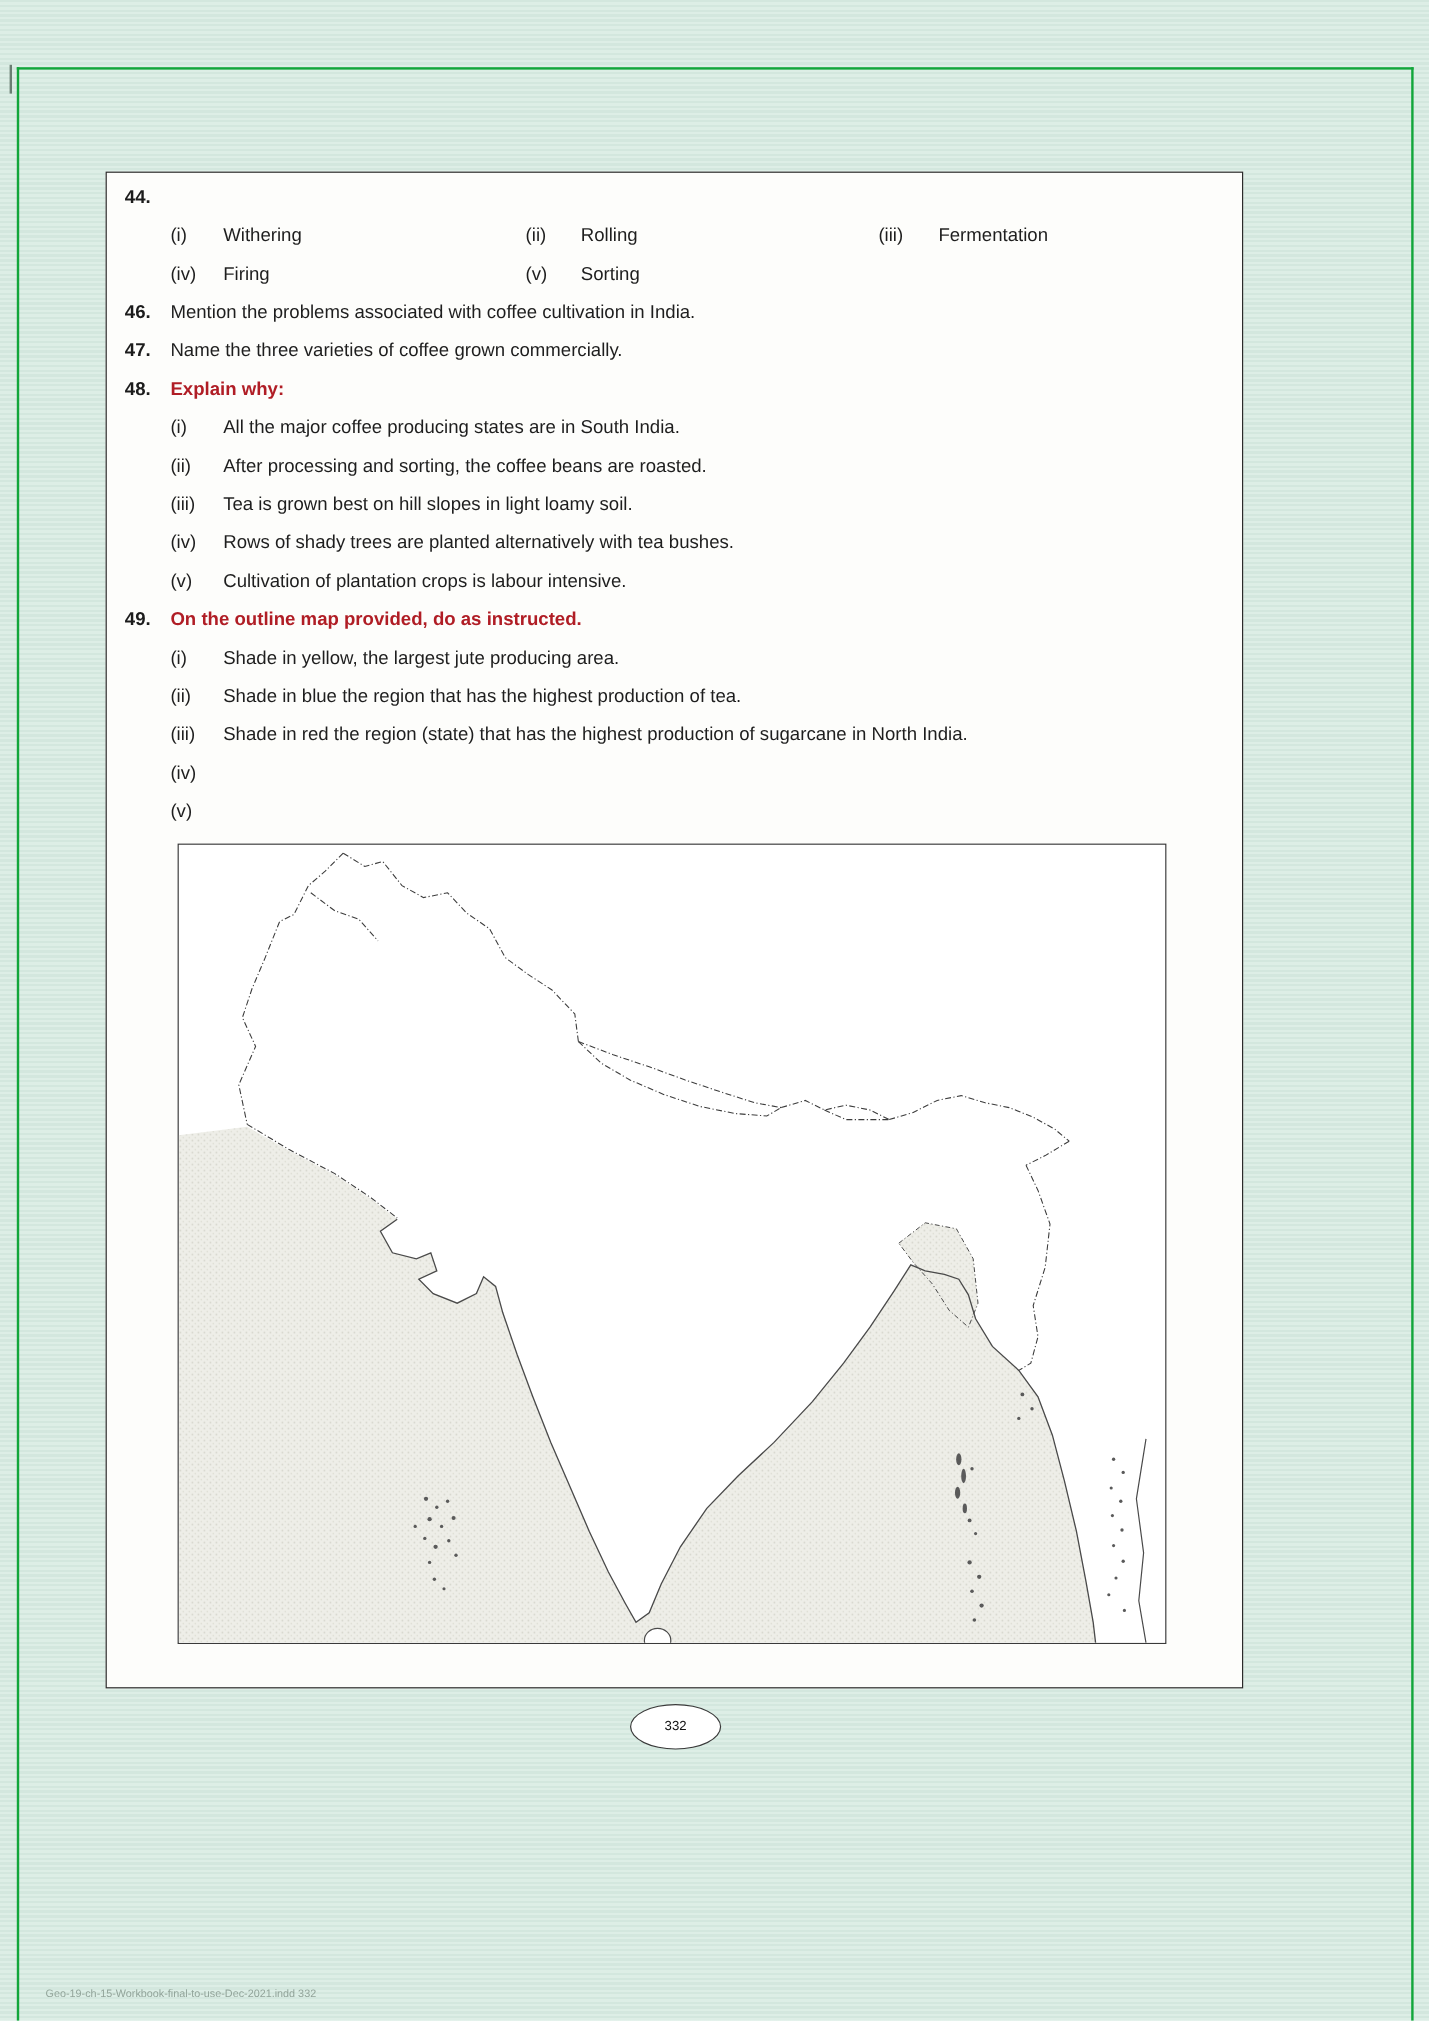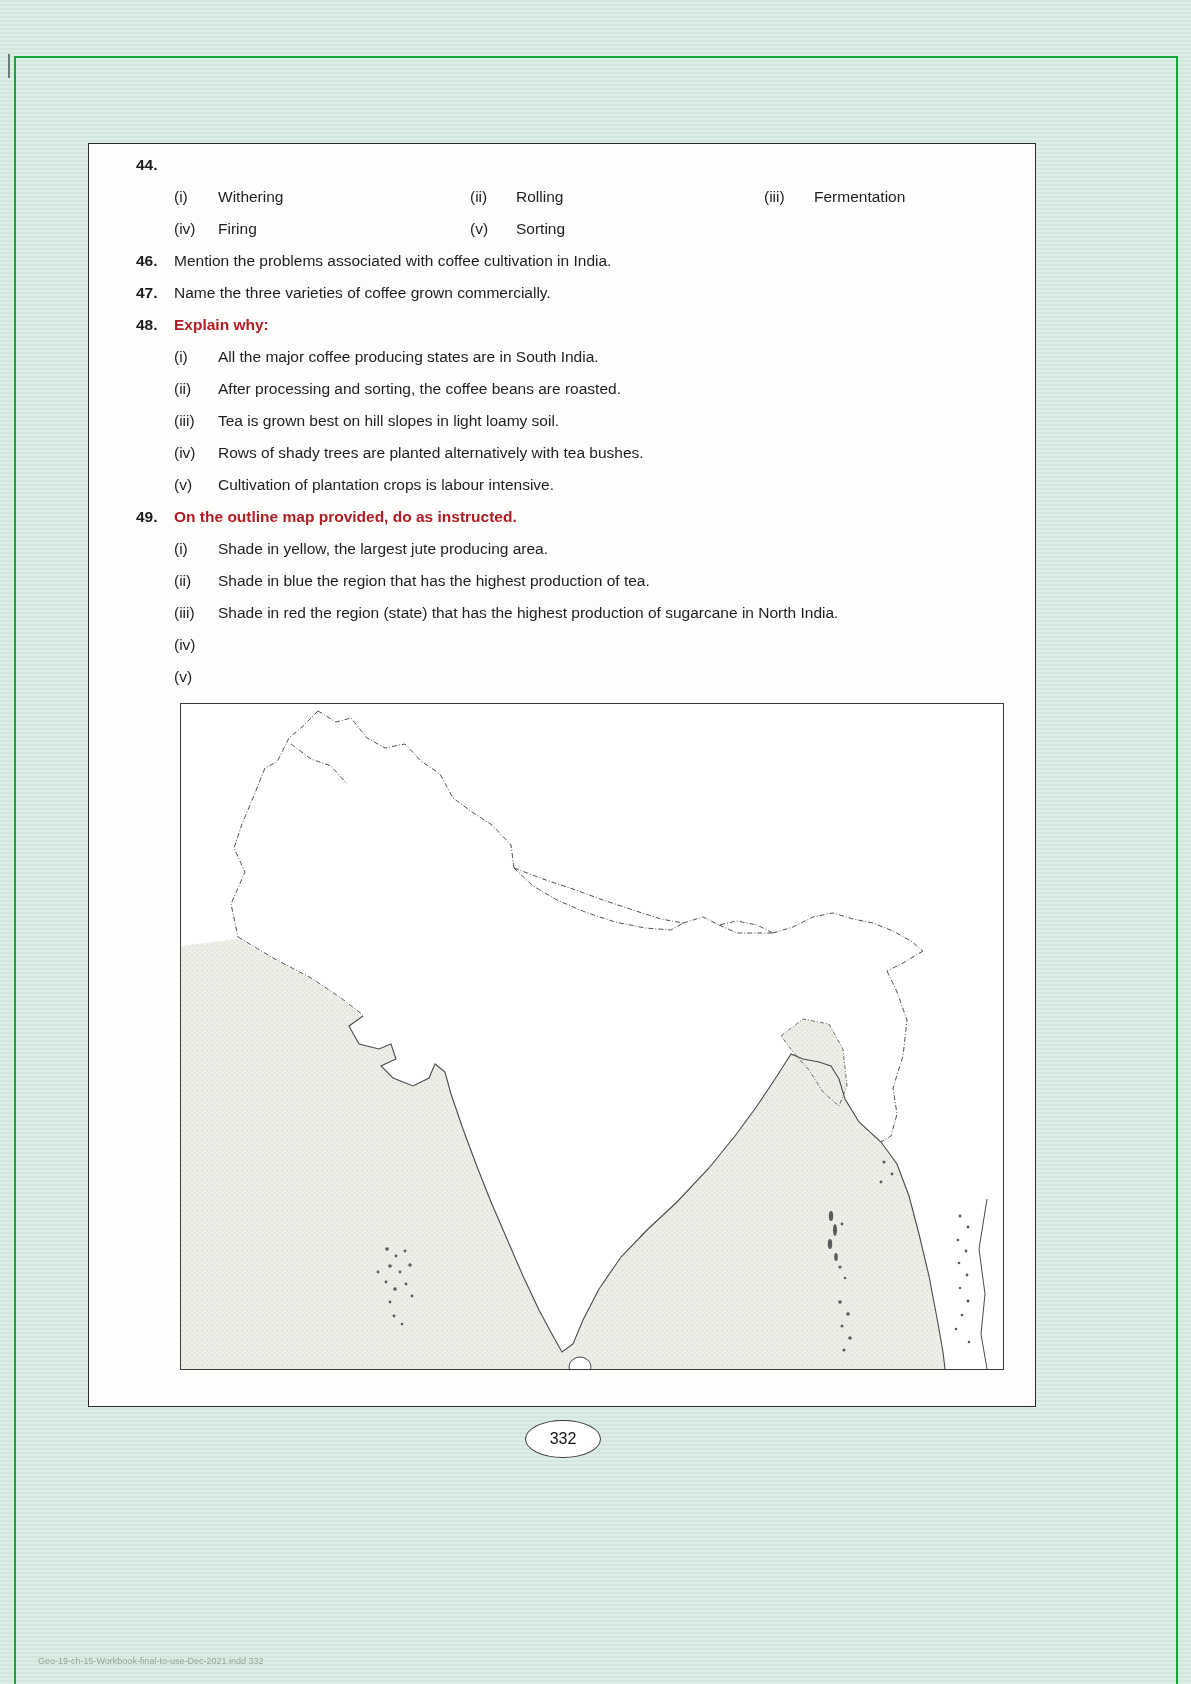--- a/index.html
+++ b/index.html
@@ -5,35 +5,35 @@
   html,body{margin:0;padding:0;}
   body{
     width:1191px;height:1684px;position:relative;overflow:hidden;
     background:repeating-linear-gradient(180deg,#d3e7de 0 2px,#ddeee6 2px 4px);
     font-family:"Liberation Sans",sans-serif;color:#1e1e1e;
   }
   .crop-mark{position:absolute;left:8px;top:54px;width:2px;height:24px;background:#6a7d72;}
   .frame{position:absolute;left:14px;top:56px;width:1164px;height:1628px;
     border:2px solid #12a63b;border-bottom:none;box-sizing:border-box;}
   .content-box{position:absolute;left:88px;top:143px;width:948px;height:1264px;
-    background:#fdfdfb;border:1px solid #2b2b2b;box-sizing:border-box;padding-top:5px;padding-left:32px;}
+    background:#fdfdfb;border:1px solid #2b2b2b;box-sizing:border-box;padding-top:5px;}
   .q-row{display:flex;min-height:32px;align-items:center;padding-left:15px;font-size:15.5px;}
   .q-num{width:38px;flex:none;font-weight:bold;color:#1c1c1c;}
   .q-text{color:#1e1e1e;}
   .red{color:#b01d25;font-weight:bold;}
   .sub-row{display:flex;min-height:32px;align-items:center;padding-left:53px;font-size:15.5px;}
   .sub-label{width:44px;flex:none;}
   .opt-row{display:grid;grid-template-columns:44px 252px 46px 248px 50px 1fr;
     padding-left:53px;min-height:32px;align-items:center;font-size:15.5px;}
   .map-box{margin-left:59px;margin-top:10px;width:822px;height:665px;
     border:1px solid #3a3a3a;background:#ffffff;}
   .map-box svg{display:block;}
   .page-badge{position:absolute;left:525px;top:1420px;width:74px;height:36px;background:#ffffff;
     border:1px solid #3a3a3a;border-radius:50%;display:flex;align-items:center;justify-content:center;
-    font-size:16px;color:#111;}
+    font-size:11px;color:#111;}
   .footer-left{position:absolute;left:38px;top:1656px;font-size:9px;color:#92a49a;}
   .footer-right{position:absolute;right:28px;top:1720px;font-size:9px;color:#92a49a;}
 </style>
 </head>
 <body>
 
 <div class="crop-mark"></div>
 <div class="frame"></div>
 
 <div class="content-box">

